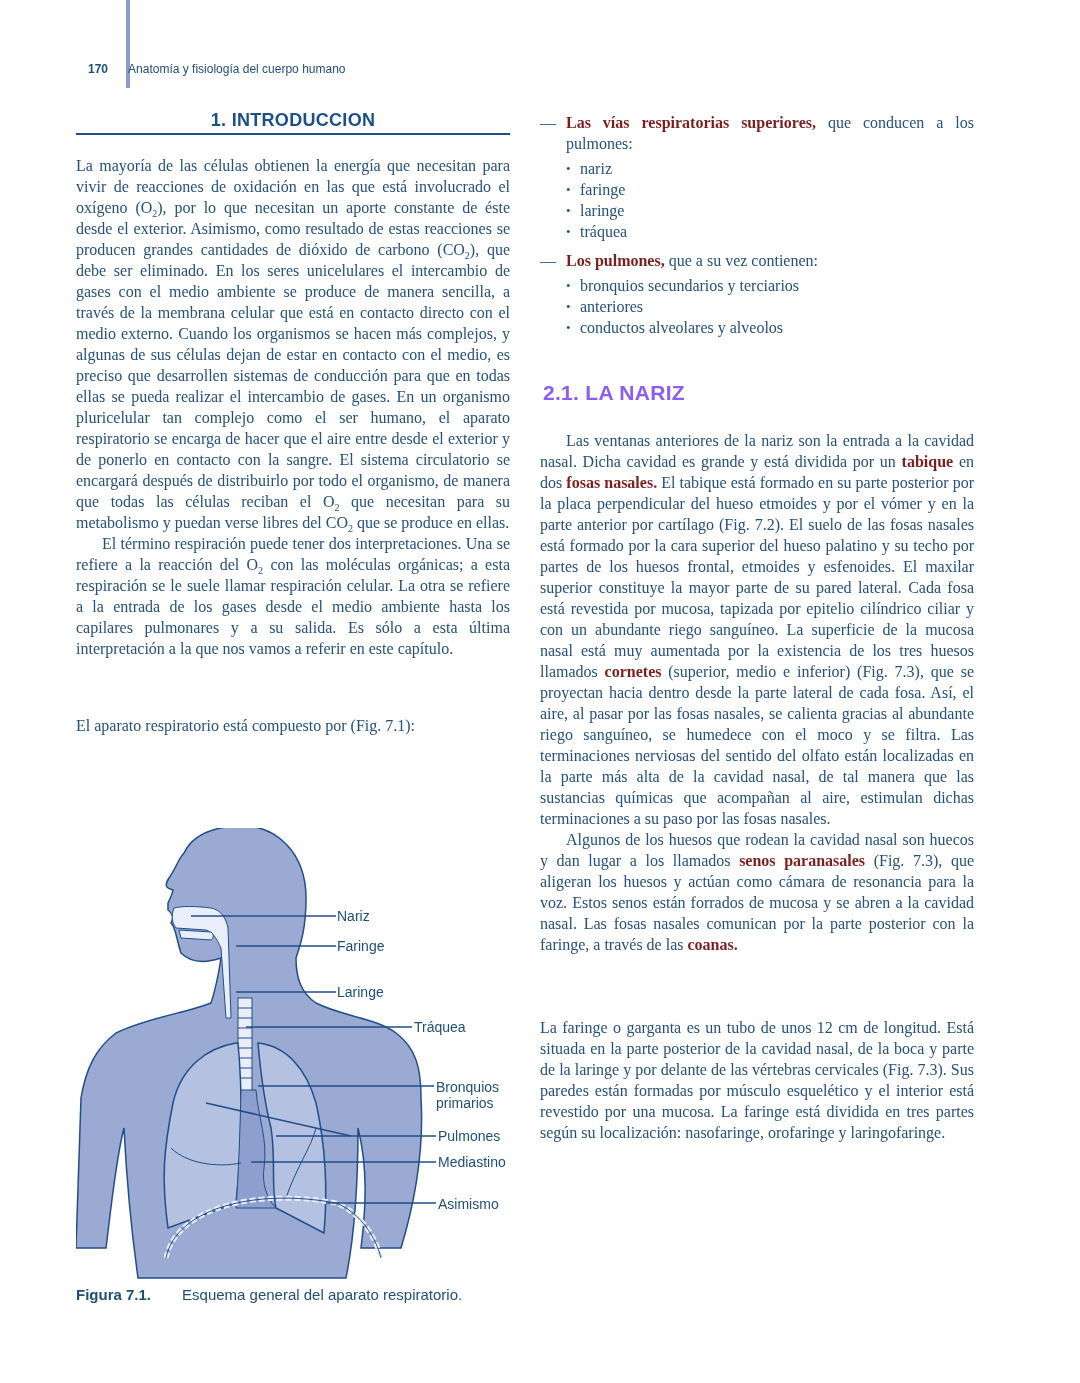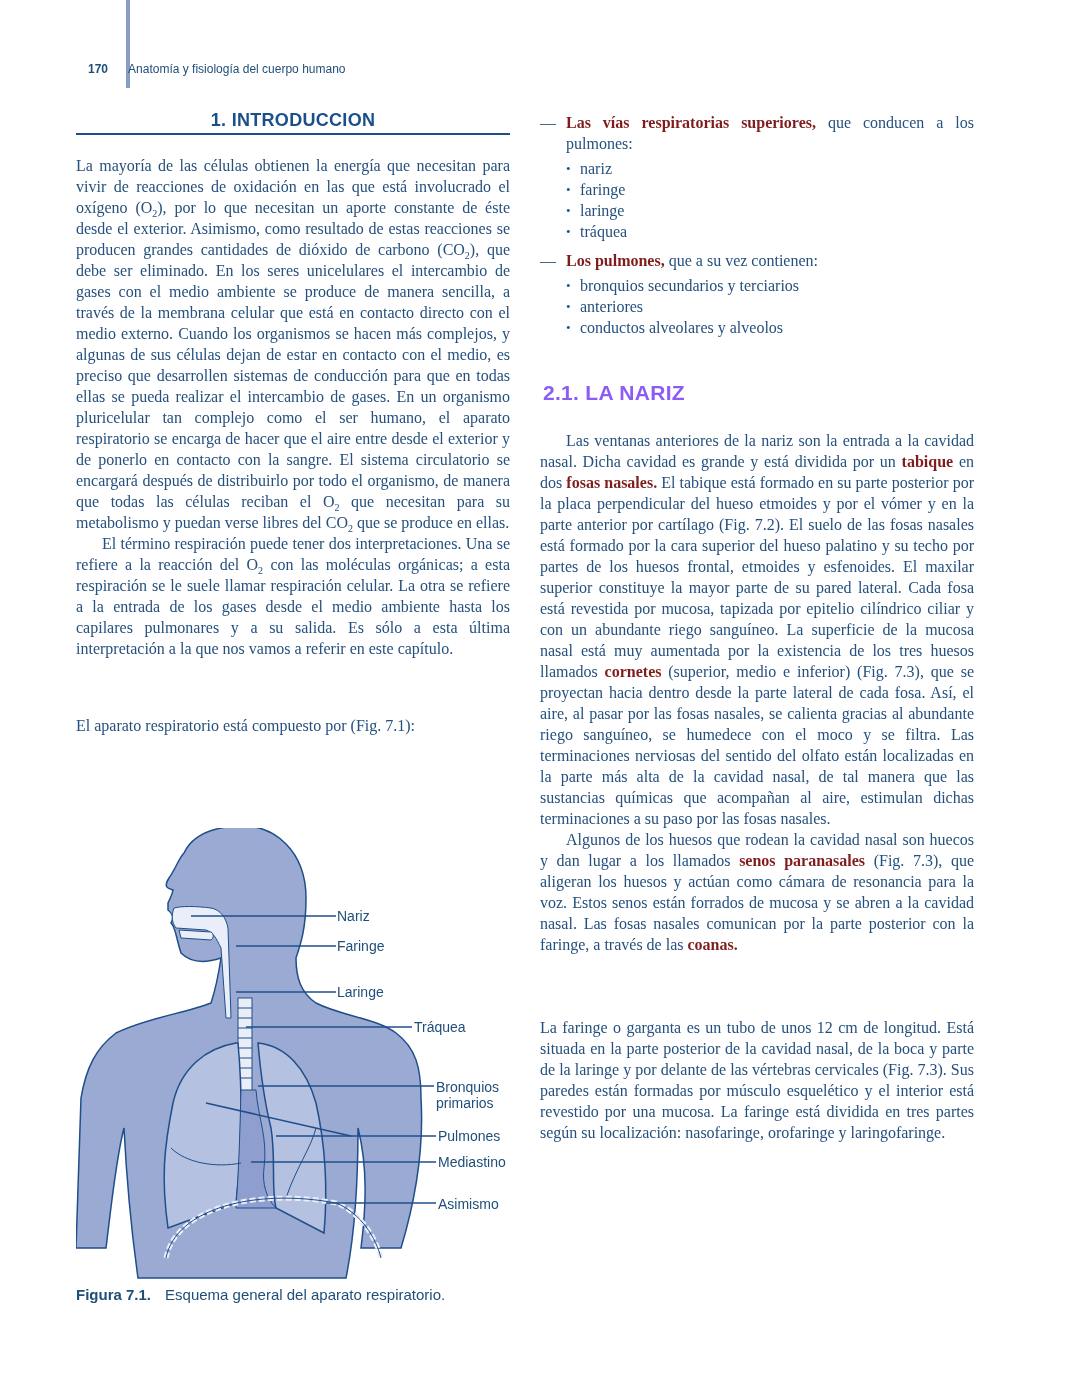--- a/index.html
+++ b/index.html
@@ -25,21 +25,21 @@
   p.indent { text-indent: 26px; }
   b { color: #7f1d1d; }
   sub { font-size: 10px; line-height: 0; }
   .dash-item { position: relative; padding-left: 26px; font-size: 16px; line-height: 21px; color: #25507e; text-align: justify; }
   .dash-item .dash { position: absolute; left: 0; top: 0; }
   ul.bul { list-style: none; margin: 4px 0 0 0; padding: 0 0 0 26px; }
   ul.bul li { font-size: 16px; line-height: 21px; color: #25507e; position: relative; padding-left: 14px; }
   ul.bul li::before { content: "•"; position: absolute; left: 0; top: 0; font-size: 13px; }
   .figure { position: absolute; left: 76px; top: 828px; width: 450px; height: 455px; }
   .caption { position: absolute; left: 76px; top: 1286px; font-family: "Liberation Sans", "DejaVu Sans", sans-serif; font-size: 15px; color: #1f4e79; }
-  .caption .lab { font-weight: bold; margin-right: 14px; }
+  .caption .lab { font-weight: bold; margin-right: 31px; }
   .fig-label { position: absolute; font-family: "Liberation Sans", "DejaVu Sans", sans-serif; font-size: 14px; color: #1f4e79; line-height: 16px; }
 </style>
 </head>
 <body>
 
 <div class="spine"></div>
 <div class="running-head">
   <span class="num">170</span><span>Anatomía y fisiología del cuerpo humano</span>
 </div>
 

